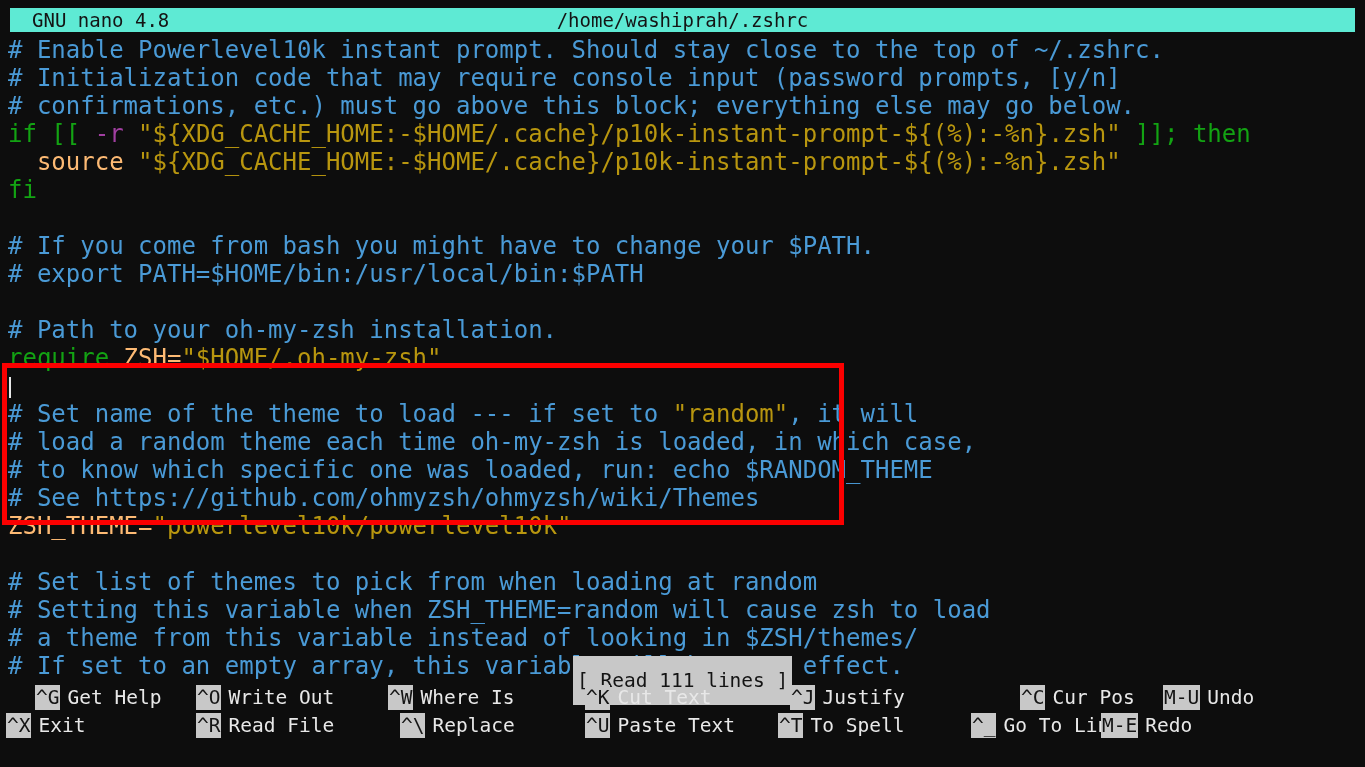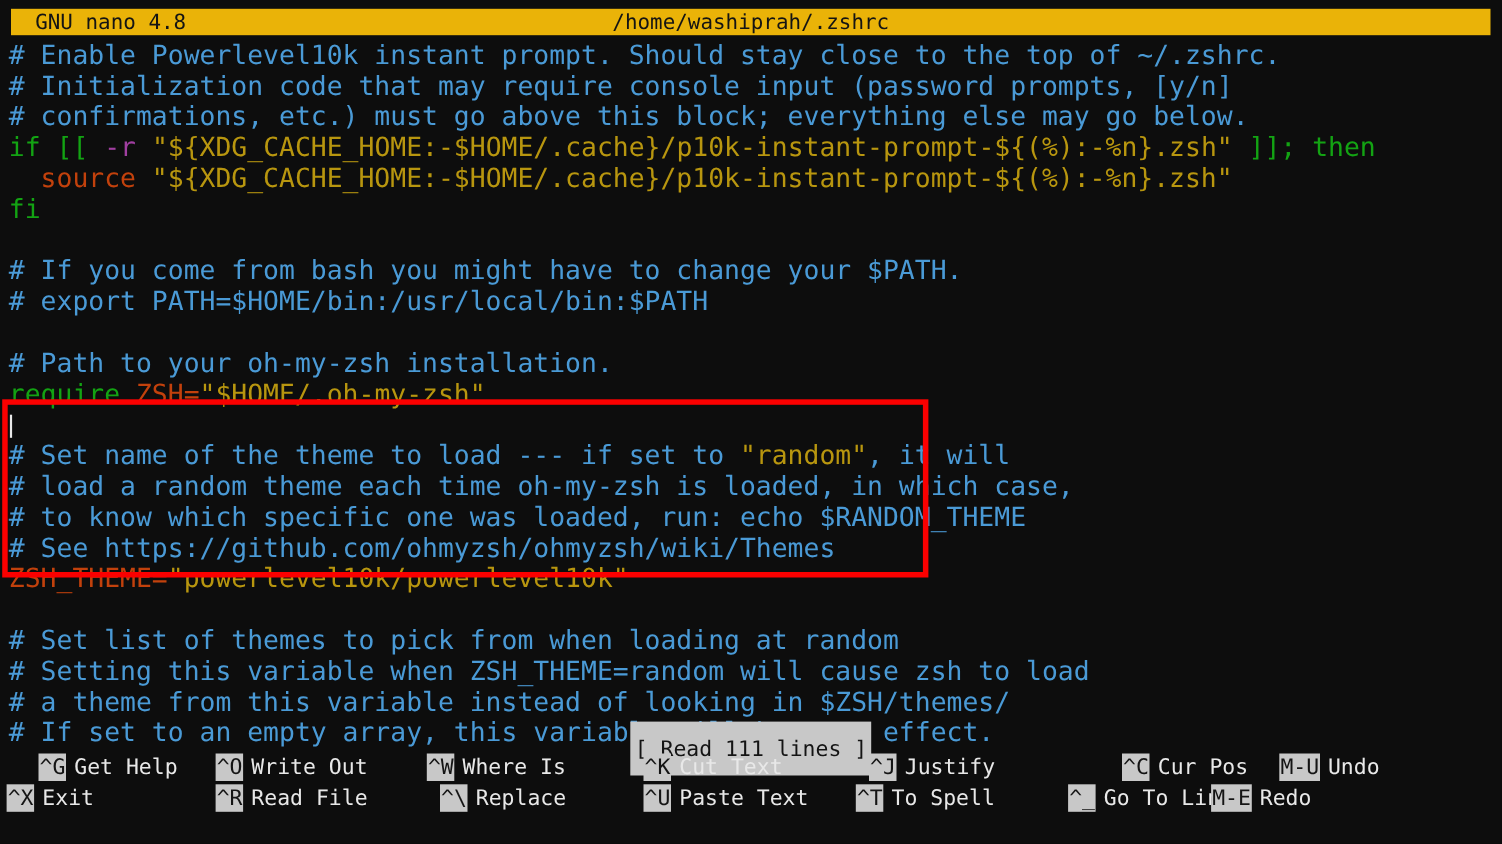--- a/index.html
+++ b/index.html
@@ -18,21 +18,21 @@
     user-select: none;
   }
 
   
   #titlebar {
     position: absolute;
     left: 10px;
     top: 8px;
     width: 1345px;
     height: 24px;
-    background: #eab308;
+    background: #5eead4;
     color: #141414;
     font-size: 19px;
     line-height: 24px;
     white-space: pre;
   }
   #titlebar .tb-app {
     position: absolute;
     left: 22px;
     top: 0;
   }
@@ -59,21 +59,21 @@
     line-height: 28px;
     padding-left: 8px;
     white-space: pre;
     color: #d8d8d8;
   }
   .cmt   { color: #4a9ad6; }
   .cmtstr{ color: #b8960f; }
   .kw    { color: #13a313; }
   .str   { color: #b8960f; }
   .flag  { color: #a13fa1; }
-  .plain { color: #c2410c; }
+  .plain { color: #fdba74; }
 
   
   .caret {
     display: inline-block;
     width: 2px;
     height: 21px;
     background: #e8e8e8;
     vertical-align: -4px;
     margin-left: 1px;
   }

